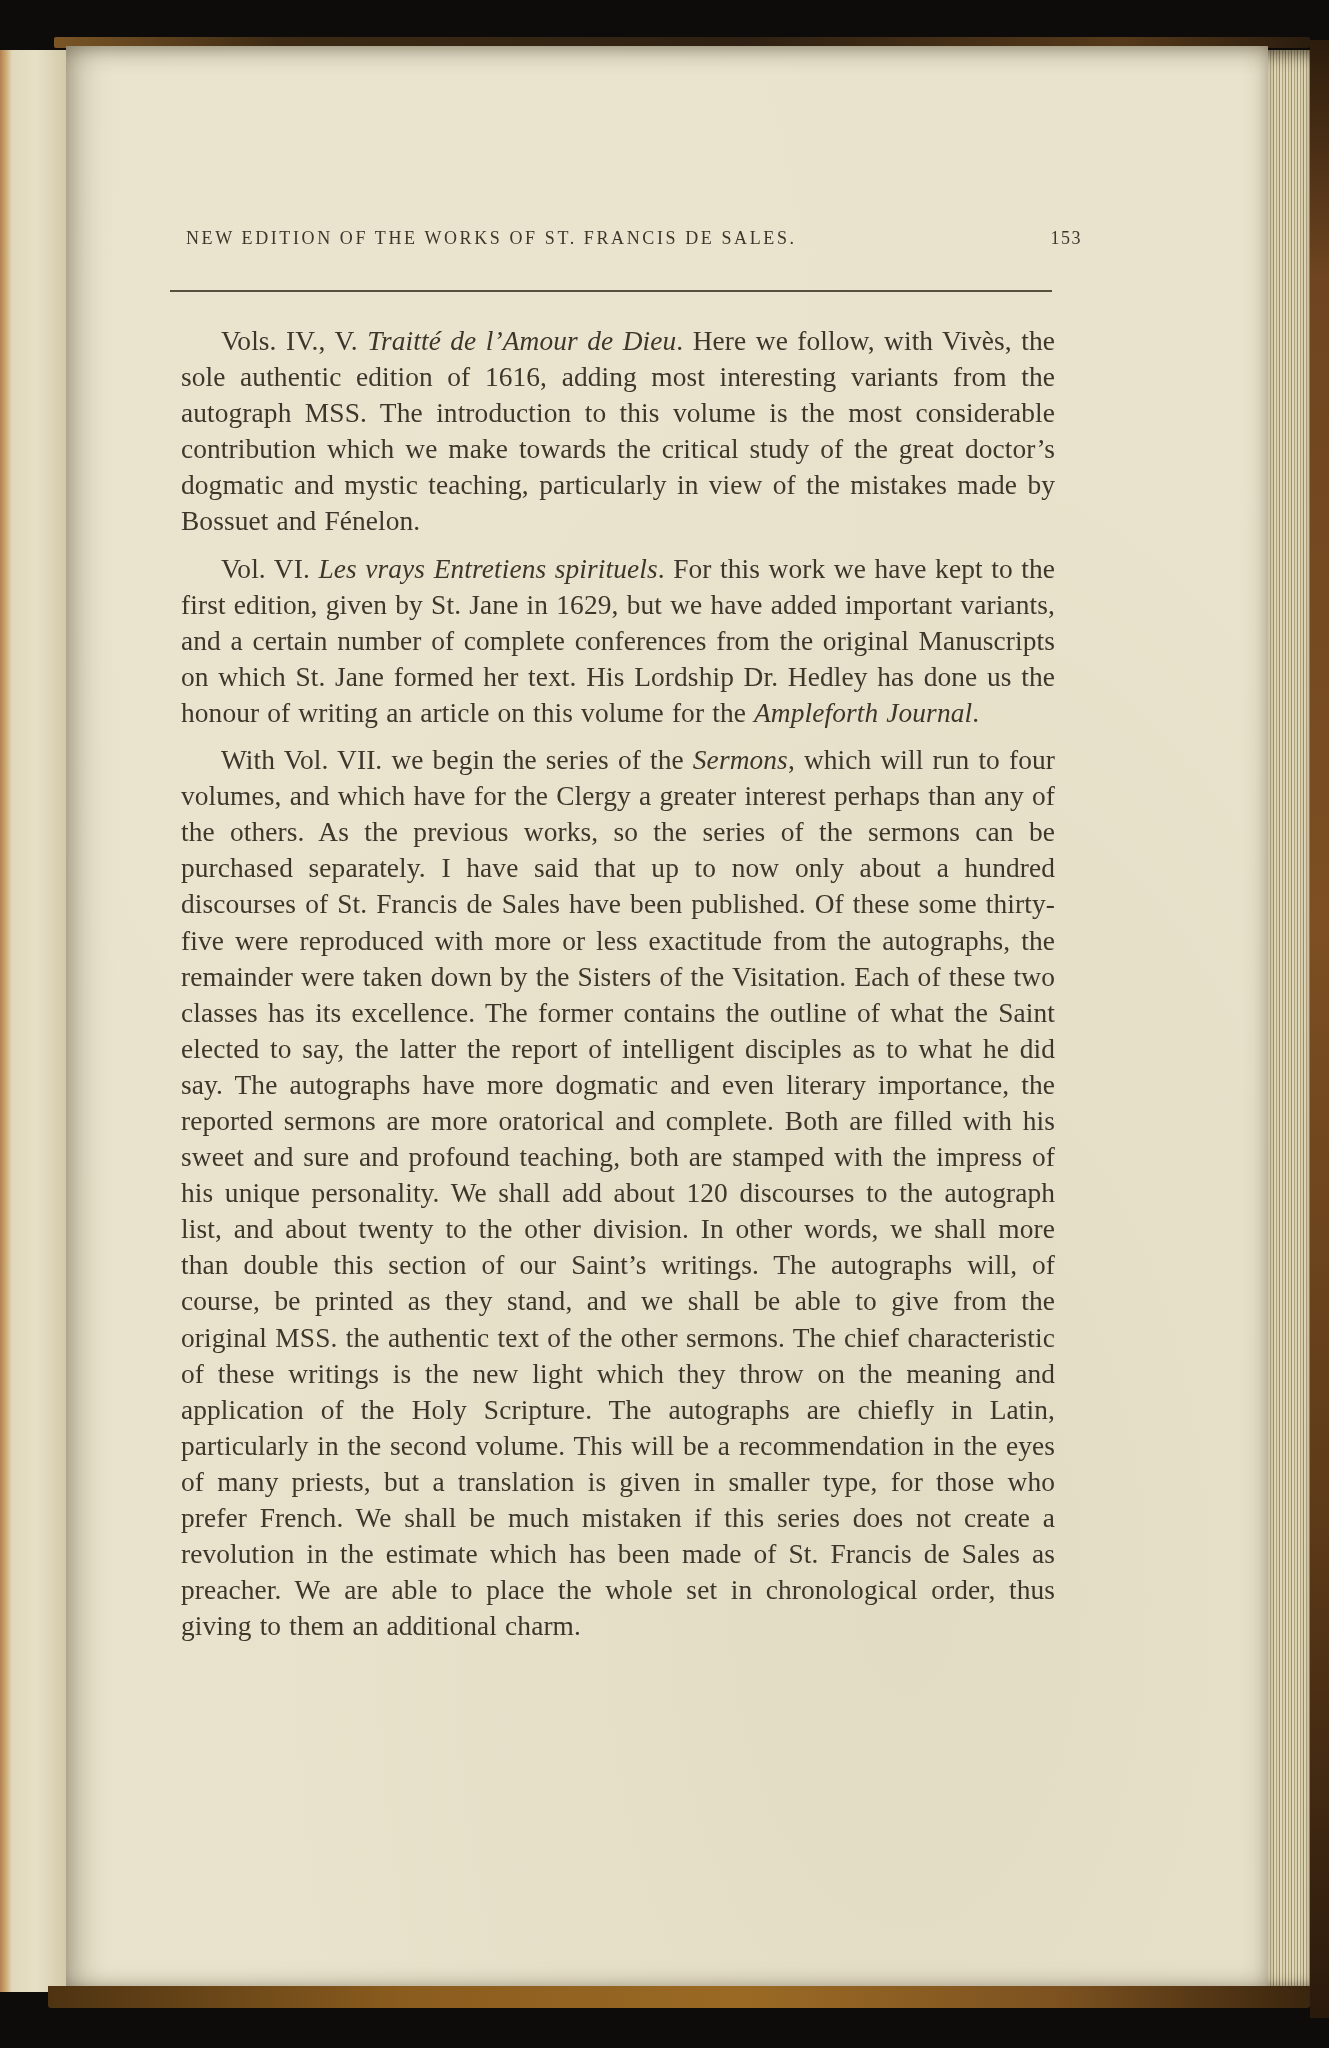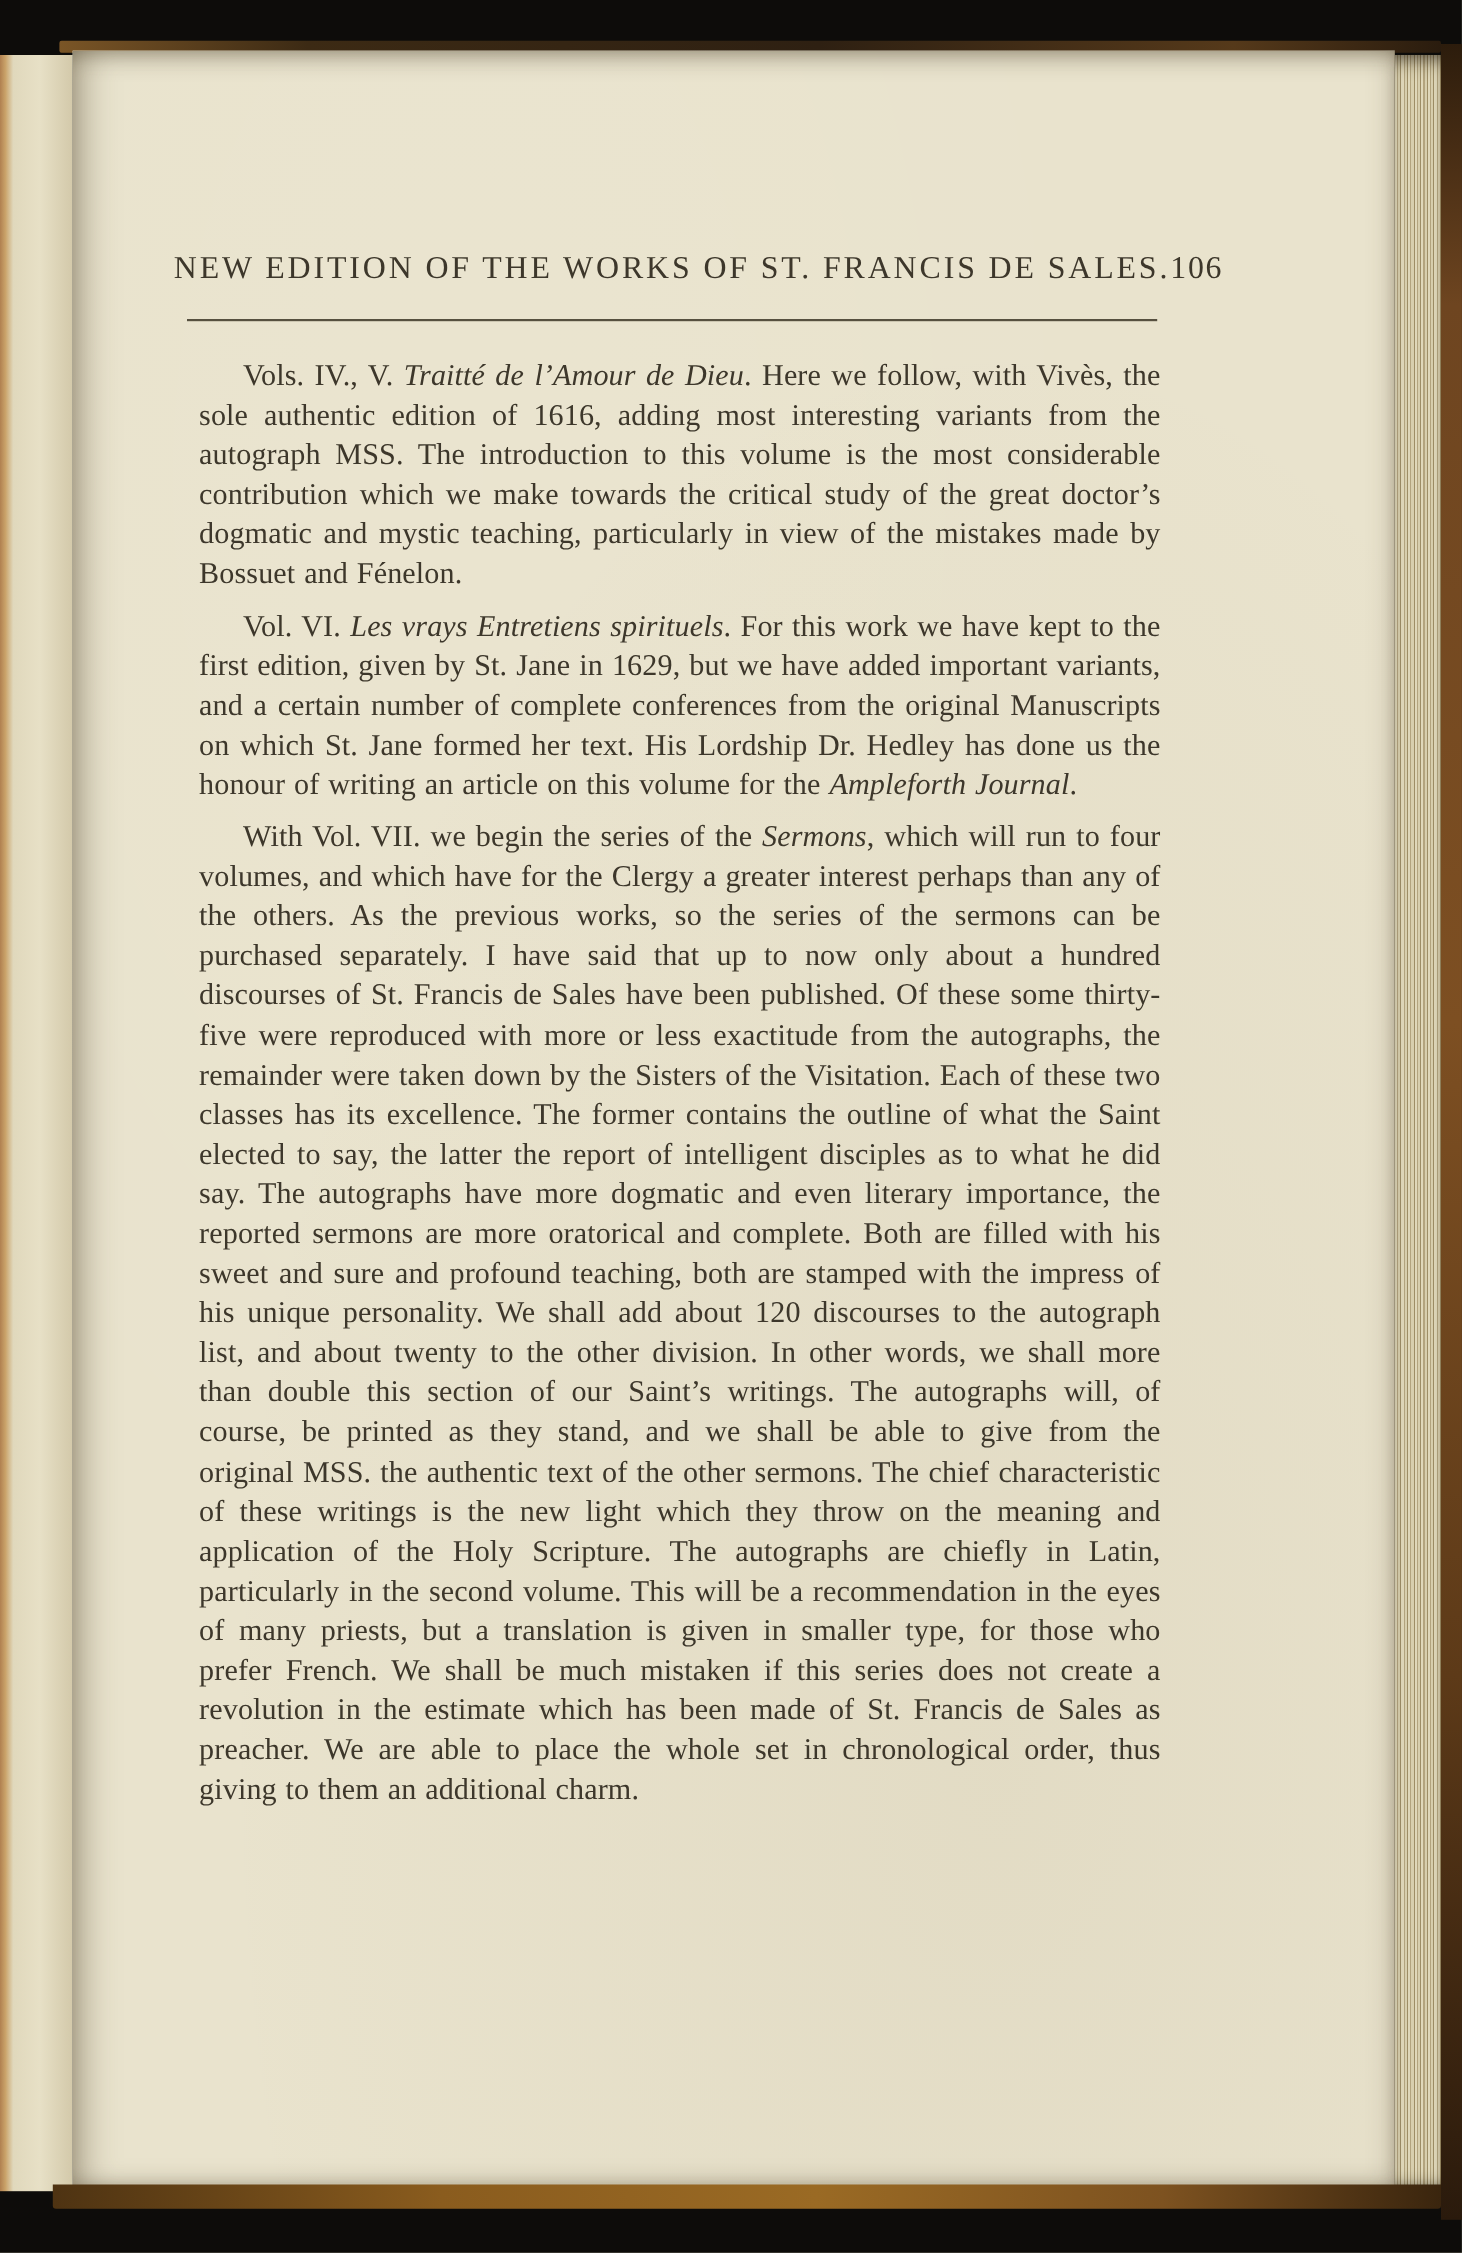--- a/index.html
+++ b/index.html
@@ -55,23 +55,23 @@
 
   
   .bottom-edge {
     position: absolute; left: 48px; top: 1986px; width: 1262px; height: 22px;
     background: linear-gradient(90deg, #4e3312, #8a5c1e 28%, #9a6a24 55%, #7d5220 80%, #3a250e);
     border-radius: 0 0 3px 3px;
   }
 
   
   .running-header {
-    position: absolute; left: 92px; top: 182px; width: 896px;
+    position: absolute; left: 120px; top: 182px; width: 896px;
     display: flex; justify-content: space-between; align-items: center;
-    font-size: 29px; letter-spacing: 2.6px;
+    font-size: 18px; letter-spacing: 2.6px;
     color: var(--ink, #3d372b);
     white-space: nowrap;
   }
   .running-header .page-number { letter-spacing: 1.5px; }
 
   .header-rule {
     position: absolute; left: 104px; top: 244px; width: 882px; height: 2px;
     background: var(--rule, #56503f);
   }
 
@@ -89,21 +89,21 @@
 </head>
 <body>
 
 <div class="scan">
   <div class="top-edge"></div>
   <div class="left-page-edge"></div>
 
   <div class="page">
     <div class="running-header">
       <span>NEW EDITION OF THE WORKS OF ST. FRANCIS DE SALES.</span>
-      <span class="page-number">106</span>
+      <span class="page-number">153</span>
     </div>
     <div class="header-rule"></div>
     <div class="body-text">
         <p><span>Vols. IV., V. </span><span class="it">Traitté de l’Amour de Dieu</span><span>. Here we follow, with Vivès, the sole authentic edition of 1616, adding most interesting variants from the autograph MSS. The introduction to this volume is the most considerable contribution which we make towards the critical study of the great doctor’s dogmatic and mystic teaching, particularly in view of the mistakes made by Bossuet and Fénelon.</span></p>
         <p><span>Vol. VI. </span><span class="it">Les vrays Entretiens spirituels</span><span>. For this work we have kept to the first edition, given by St. Jane in 1629, but we have added important variants, and a certain number of complete conferences from the original Manuscripts on which St. Jane formed her text. His Lordship Dr. Hedley has done us the honour of writing an article on this volume for the </span><span class="it">Ampleforth Journal</span><span>.</span></p>
         <p><span>With Vol. VII. we begin the series of the </span><span class="it">Sermons</span><span>, which will run to four volumes, and which have for the Clergy a greater interest perhaps than any of the others. As the previous works, so the series of the sermons can be purchased separately. I have said that up to now only about a hundred discourses of St. Francis de Sales have been published. Of these some thirty-five were reproduced with more or less exactitude from the autographs, the remainder were taken down by the Sisters of the Visitation. Each of these two classes has its excellence. The former contains the outline of what the Saint elected to say, the latter the report of intelligent disciples as to what he did say. The autographs have more dogmatic and even literary importance, the reported sermons are more oratorical and complete. Both are filled with his sweet and sure and profound teaching, both are stamped with the impress of his unique personality. We shall add about 120 discourses to the autograph list, and about twenty to the other division. In other words, we shall more than double this section of our Saint’s writings. The autographs will, of course, be printed as they stand, and we shall be able to give from the original MSS. the authentic text of the other sermons. The chief characteristic of these writings is the new light which they throw on the meaning and application of the Holy Scripture. The autographs are chiefly in Latin, particularly in the second volume. This will be a recommendation in the eyes of many priests, but a translation is given in smaller type, for those who prefer French. We shall be much mistaken if this series does not create a revolution in the estimate which has been made of St. Francis de Sales as preacher. We are able to place the whole set in chronological order, thus giving to them an additional charm.</span></p>
       </div>
   </div>
 
   <div class="fore-edge"></div>

